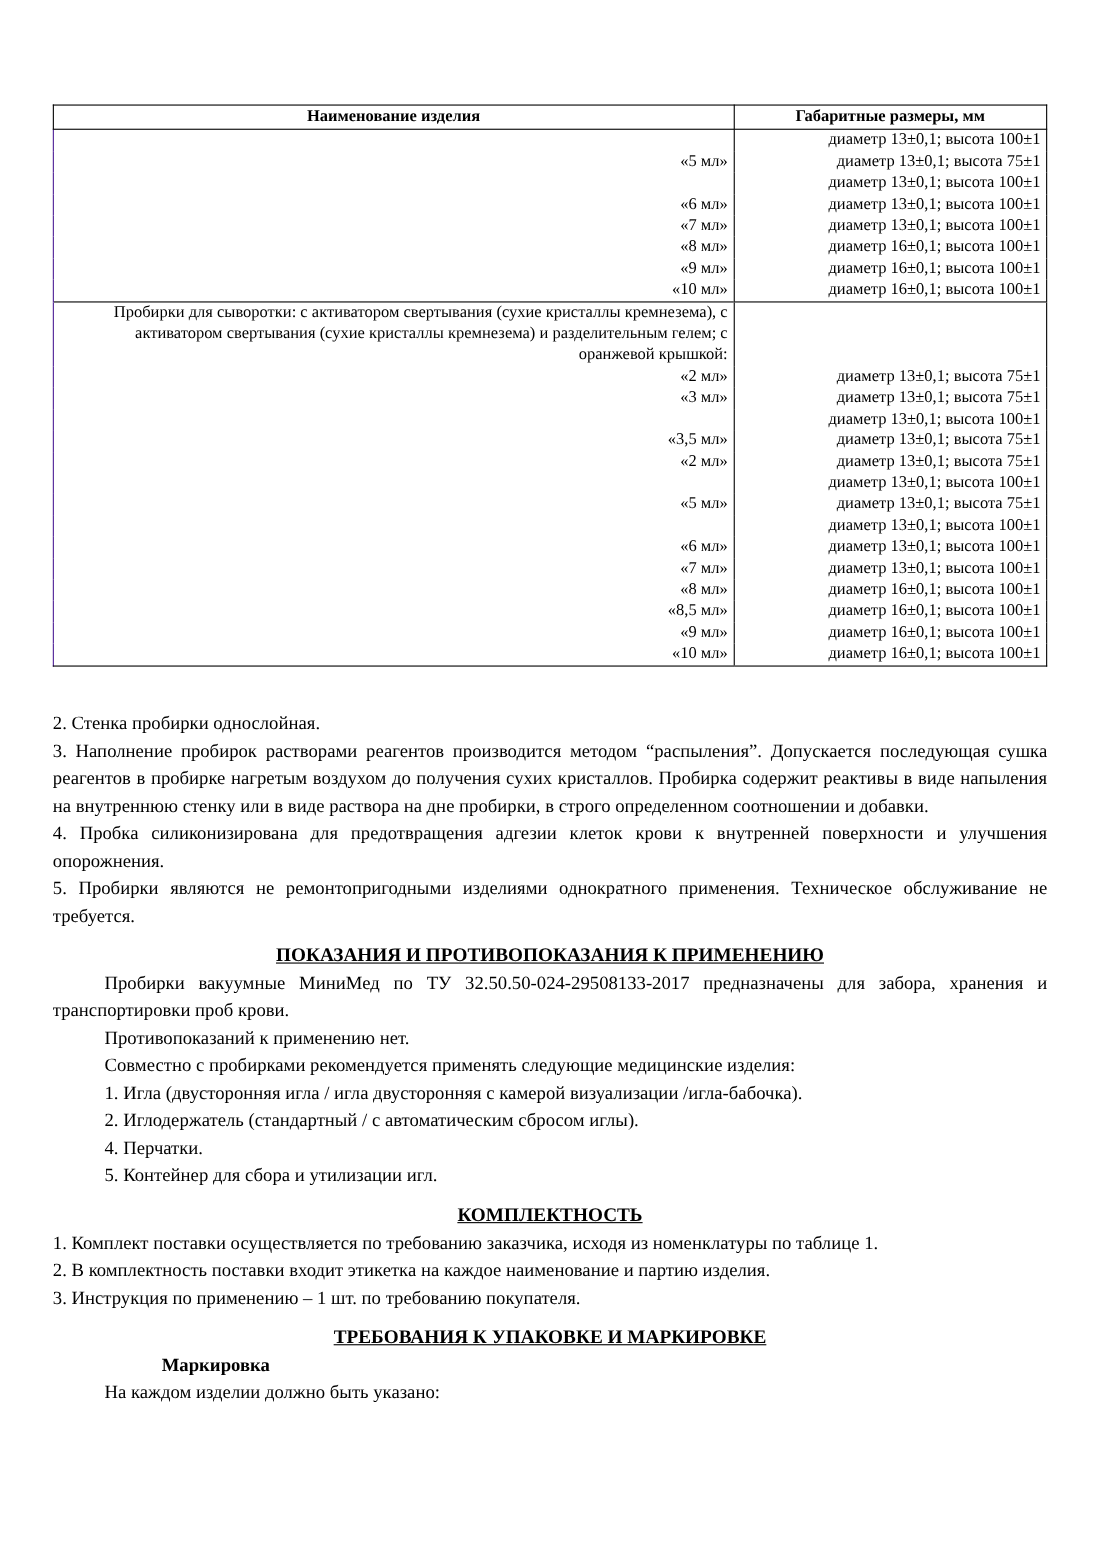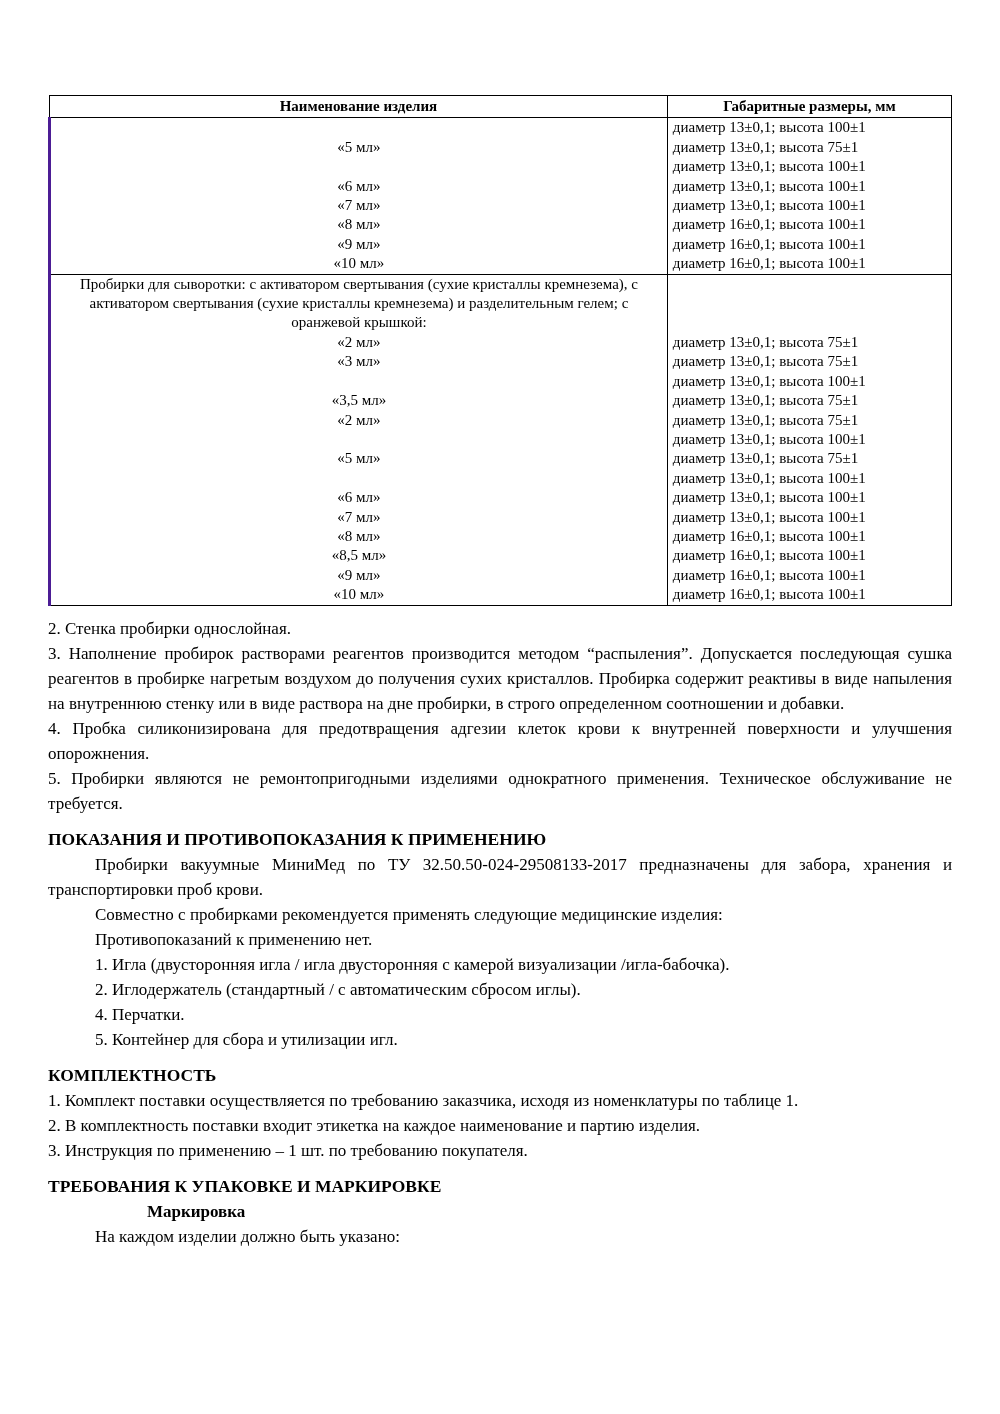--- a/index.html
+++ b/index.html
@@ -29,47 +29,49 @@
     vertical-align: top;
     overflow: hidden;
   }
   .doc-table thead th {
     border: 1px solid #000;
     font-weight: 700;
     text-align: center;
     padding: 1px 8px;
   }
   .doc-table td.name-cell {
-    border-left: 3px solid #4c1d95;
-    text-align: center;
+    border-left: 1px solid #4c1d95;
+    text-align: right;
   }
   .doc-table td.dim-cell {
     border-left: 1px solid #000;
     border-right: 1px solid #000;
-    text-align: left;
+    text-align: right;
   }
   .doc-table tr.section-row td { border-top: 1px solid #000; }
   .doc-table tbody tr:last-child td { border-bottom: 1px solid #000; }
 
   
   .body-text {
-    margin-top: 10px;
+    margin-top: 39px;
     font-size: 17px;
     line-height: 25px;
   }
   .body-text p { margin: 0; }
   .just   { text-align: justify; }
   .indent { text-indent: 47px; }
   .list-item { padding-left: 47px; }
   .heading {
     font-family: "Liberation Serif", "DejaVu Serif", serif;
     font-weight: 700;
     font-size: 17.5px;
     line-height: 25px;
+    text-align: center;
     margin: 11px 0 0 0;
+    text-decoration: underline;
   }
   .subheading {
     font-weight: 700;
     text-indent: 99px;
   }
 </style>
 </head>
 <body>
 
 <div class="page">
@@ -182,22 +184,22 @@
   </table>
 
   <div class="body-text">
     <p class="just">2. Стенка пробирки однослойная.</p>
     <p class="just">3. Наполнение пробирок растворами реагентов производится методом “распыления”. Допускается последующая сушка реагентов в пробирке нагретым воздухом до получения сухих кристаллов. Пробирка содержит реактивы в виде напыления на внутреннюю стенку или в виде раствора на дне пробирки, в строго определенном соотношении и добавки.</p>
     <p class="just">4. Пробка силиконизирована для предотвращения адгезии клеток крови к внутренней поверхности и улучшения опорожнения.</p>
     <p class="just">5. Пробирки являются не ремонтопригодными изделиями однократного применения. Техническое обслуживание не требуется.</p>
 
     <h2 class="heading">ПОКАЗАНИЯ И ПРОТИВОПОКАЗАНИЯ К ПРИМЕНЕНИЮ</h2>
     <p class="just indent">Пробирки вакуумные МиниМед по ТУ 32.50.50-024-29508133-2017 предназначены для забора, хранения и транспортировки проб крови.</p>
+    <p class="indent">Противопоказаний к применению нет.</p>
     <p class="indent">Совместно с пробирками рекомендуется применять следующие медицинские изделия:</p>
-    <p class="indent">Противопоказаний к применению нет.</p>
     <p class="list-item">1. Игла (двусторонняя игла / игла двусторонняя с камерой визуализации /игла-бабочка).</p>
     <p class="list-item">2. Иглодержатель (стандартный / с автоматическим сбросом иглы).</p>
     <p class="list-item">4. Перчатки.</p>
     <p class="list-item">5. Контейнер для сбора и утилизации игл.</p>
 
     <h2 class="heading">КОМПЛЕКТНОСТЬ</h2>
     <p class="just">1. Комплект поставки осуществляется по требованию заказчика, исходя из номенклатуры по таблице 1.</p>
     <p class="just">2. В комплектность поставки входит этикетка на каждое наименование и партию изделия.</p>
     <p class="just">3. Инструкция по применению – 1 шт. по требованию покупателя.</p>
 

